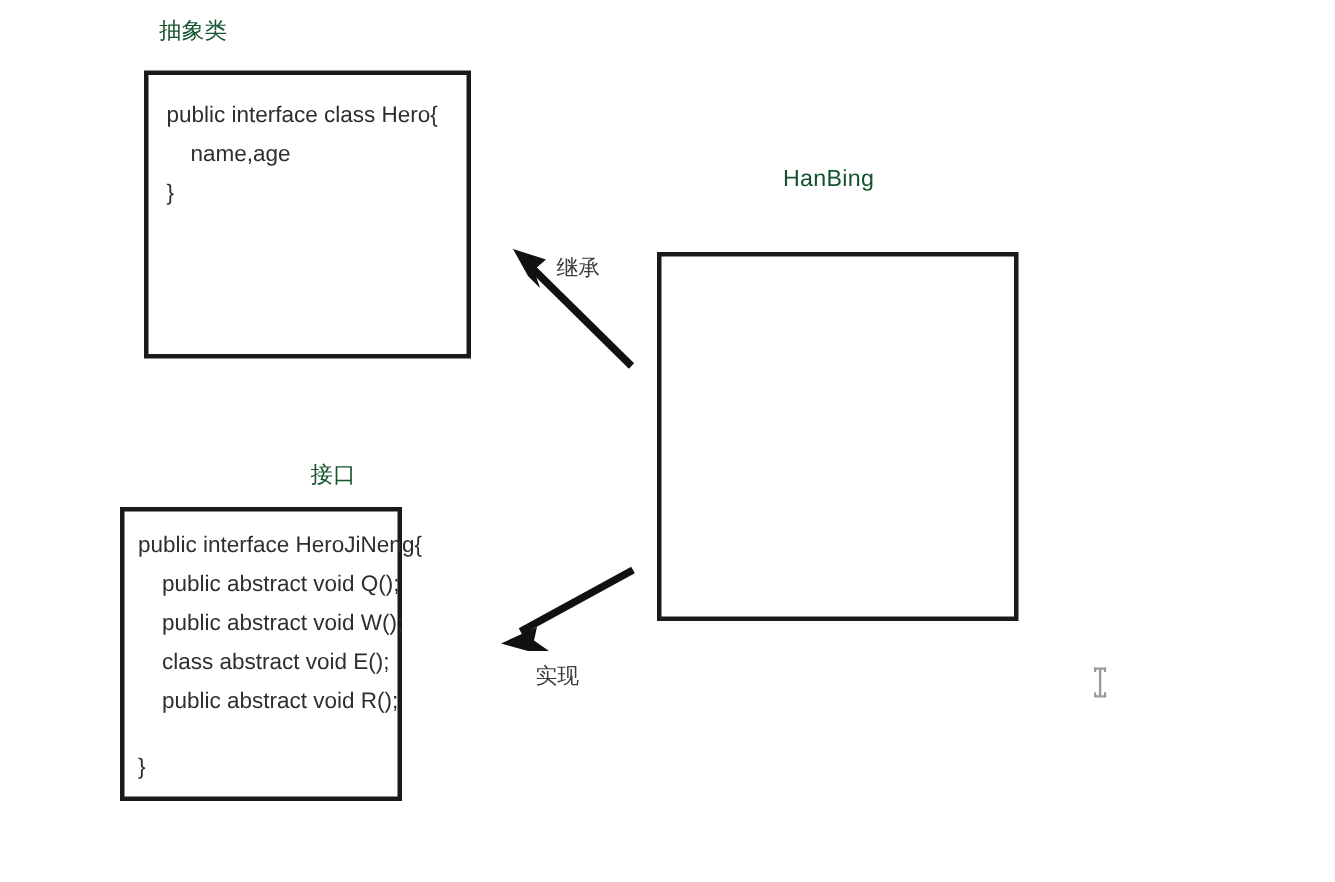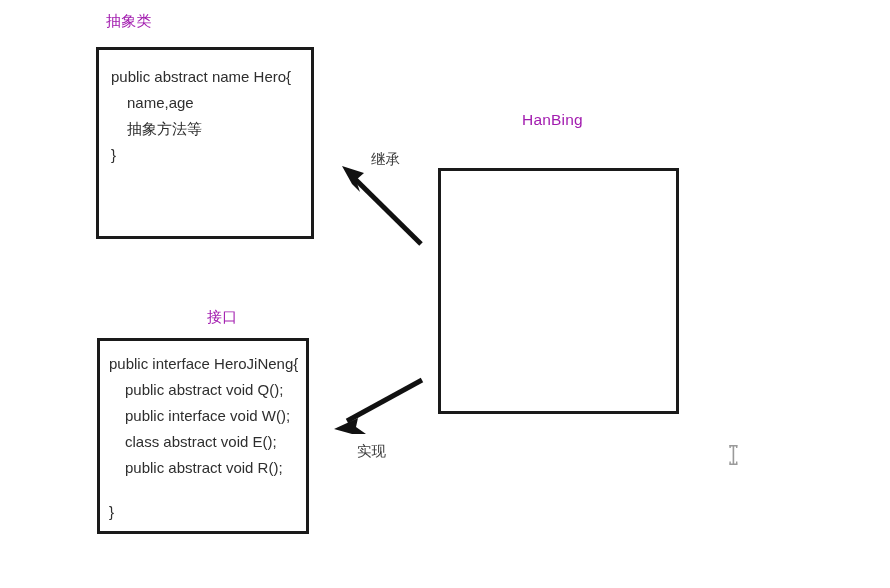--- a/index.html
+++ b/index.html
@@ -13,39 +13,39 @@
     width: 890px;
     height: 588px;
     background: #ffffff;
     font-family: "Liberation Sans", "DejaVu Sans", sans-serif;
     overflow: hidden;
   }
 
   
   .caption {
     position: absolute;
-    color: #a21caf;
+    color: #14532d;
     font-size: 15px;
     line-height: 1;
     white-space: nowrap;
     letter-spacing: 0.2px;
   }
   #caption-abstract { left: 106px; top: 13px; }
   #caption-interface { left: 163px; top: 309px; margin-left: 44px; }
   #caption-hanbing  { left: 522px; top: 112px; font-size: 15.5px; }
 
   
   .box {
     position: absolute;
     background: #ffffff;
     border: 3px solid #1a1a1a;
     box-sizing: border-box;
   }
   #box-abstract  { left: 96px;  top: 47px;  width: 218px; height: 192px; }
-  #box-interface { left: 97px;  top: 338px; width: 212px; height: 196px; }
+  #box-interface { left: 80px;  top: 338px; width: 188px; height: 196px; }
   #box-hanbing   { left: 438px; top: 168px; width: 241px; height: 246px; }
 
   .code-block {
     position: absolute;
     left: 0;
     top: 0;
     padding: 14px 10px 0 12px;
     box-sizing: border-box;
     width: 100%;
   }
@@ -78,55 +78,54 @@
   .arrow-head { fill: #111111; }
 
   
   .arrow-label {
     position: absolute;
     color: #3b3b3b;
     font-size: 14.5px;
     line-height: 1;
     white-space: nowrap;
   }
-  #label-inherit   { left: 371px; top: 152px; }
+  #label-inherit   { left: 371px; top: 172px; }
   #label-implement { left: 357px; top: 444px; }
 
   
   #cursor-ibeam {
     position: absolute;
     left: 728px;
     top: 444px;
     width: 11px;
     height: 22px;
   }
 </style>
 </head>
 <body>
 
 <div id="canvas">
 
   <div class="caption" id="caption-abstract">抽象类</div>
 
   <div class="box" id="box-abstract">
     <div class="code-block">
-      <div class="code-line">public abstract name Hero{</div>
+      <div class="code-line">public interface class Hero{</div>
       <div class="code-line indent-1">name,age</div>
-      <div class="code-line indent-1">抽象方法等</div>
       <div class="code-line">}</div>
     </div>
   </div>
 
   <div class="caption" id="caption-interface">接口</div>
 
   <div class="box" id="box-interface">
     <div class="code-block">
       <div class="code-line">public interface HeroJiNeng{</div>
       <div class="code-line indent-1">public abstract void Q();</div>
-      <div class="code-line indent-1">public interface void W();</div>
+      <div class="code-line indent-1">public abstract void W();</div>
       <div class="code-line indent-1">class abstract void E();</div>
       <div class="code-line indent-1">public abstract void R();</div>
       <div class="code-line gap-before">}</div>
     </div>
   </div>
 
   <div class="caption" id="caption-hanbing">HanBing</div>
 
   <div class="box" id="box-hanbing"></div>
 

